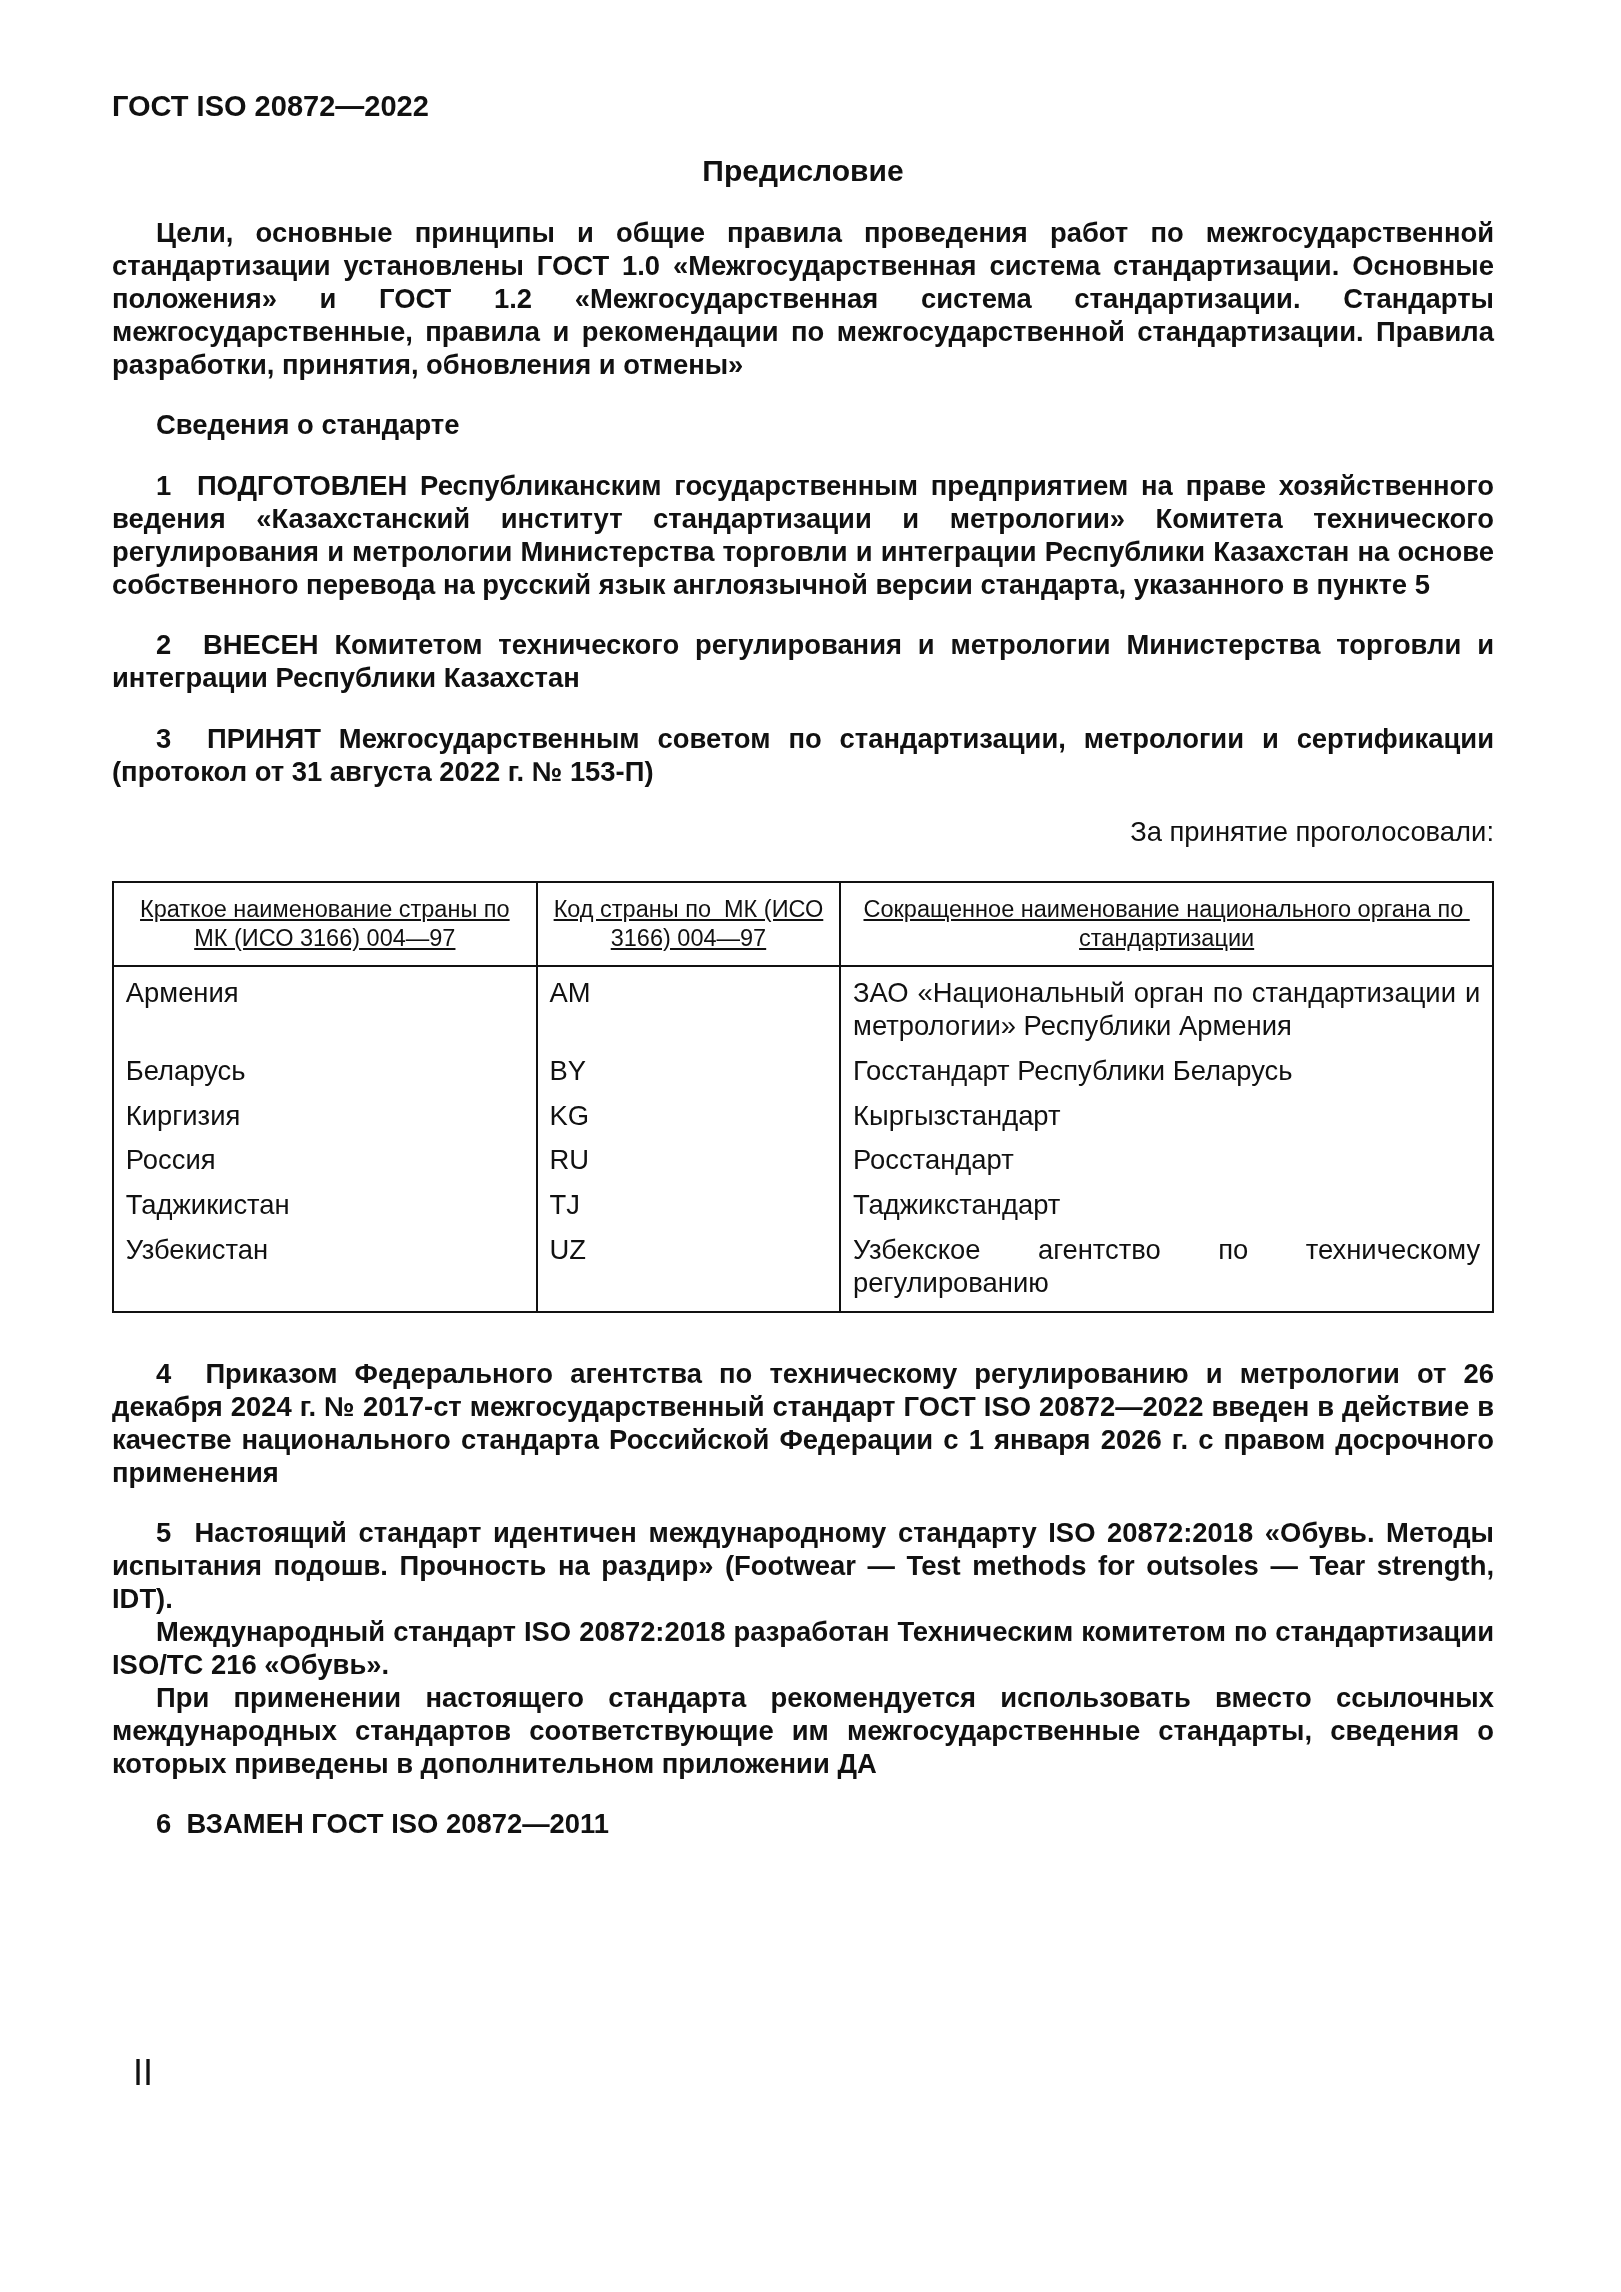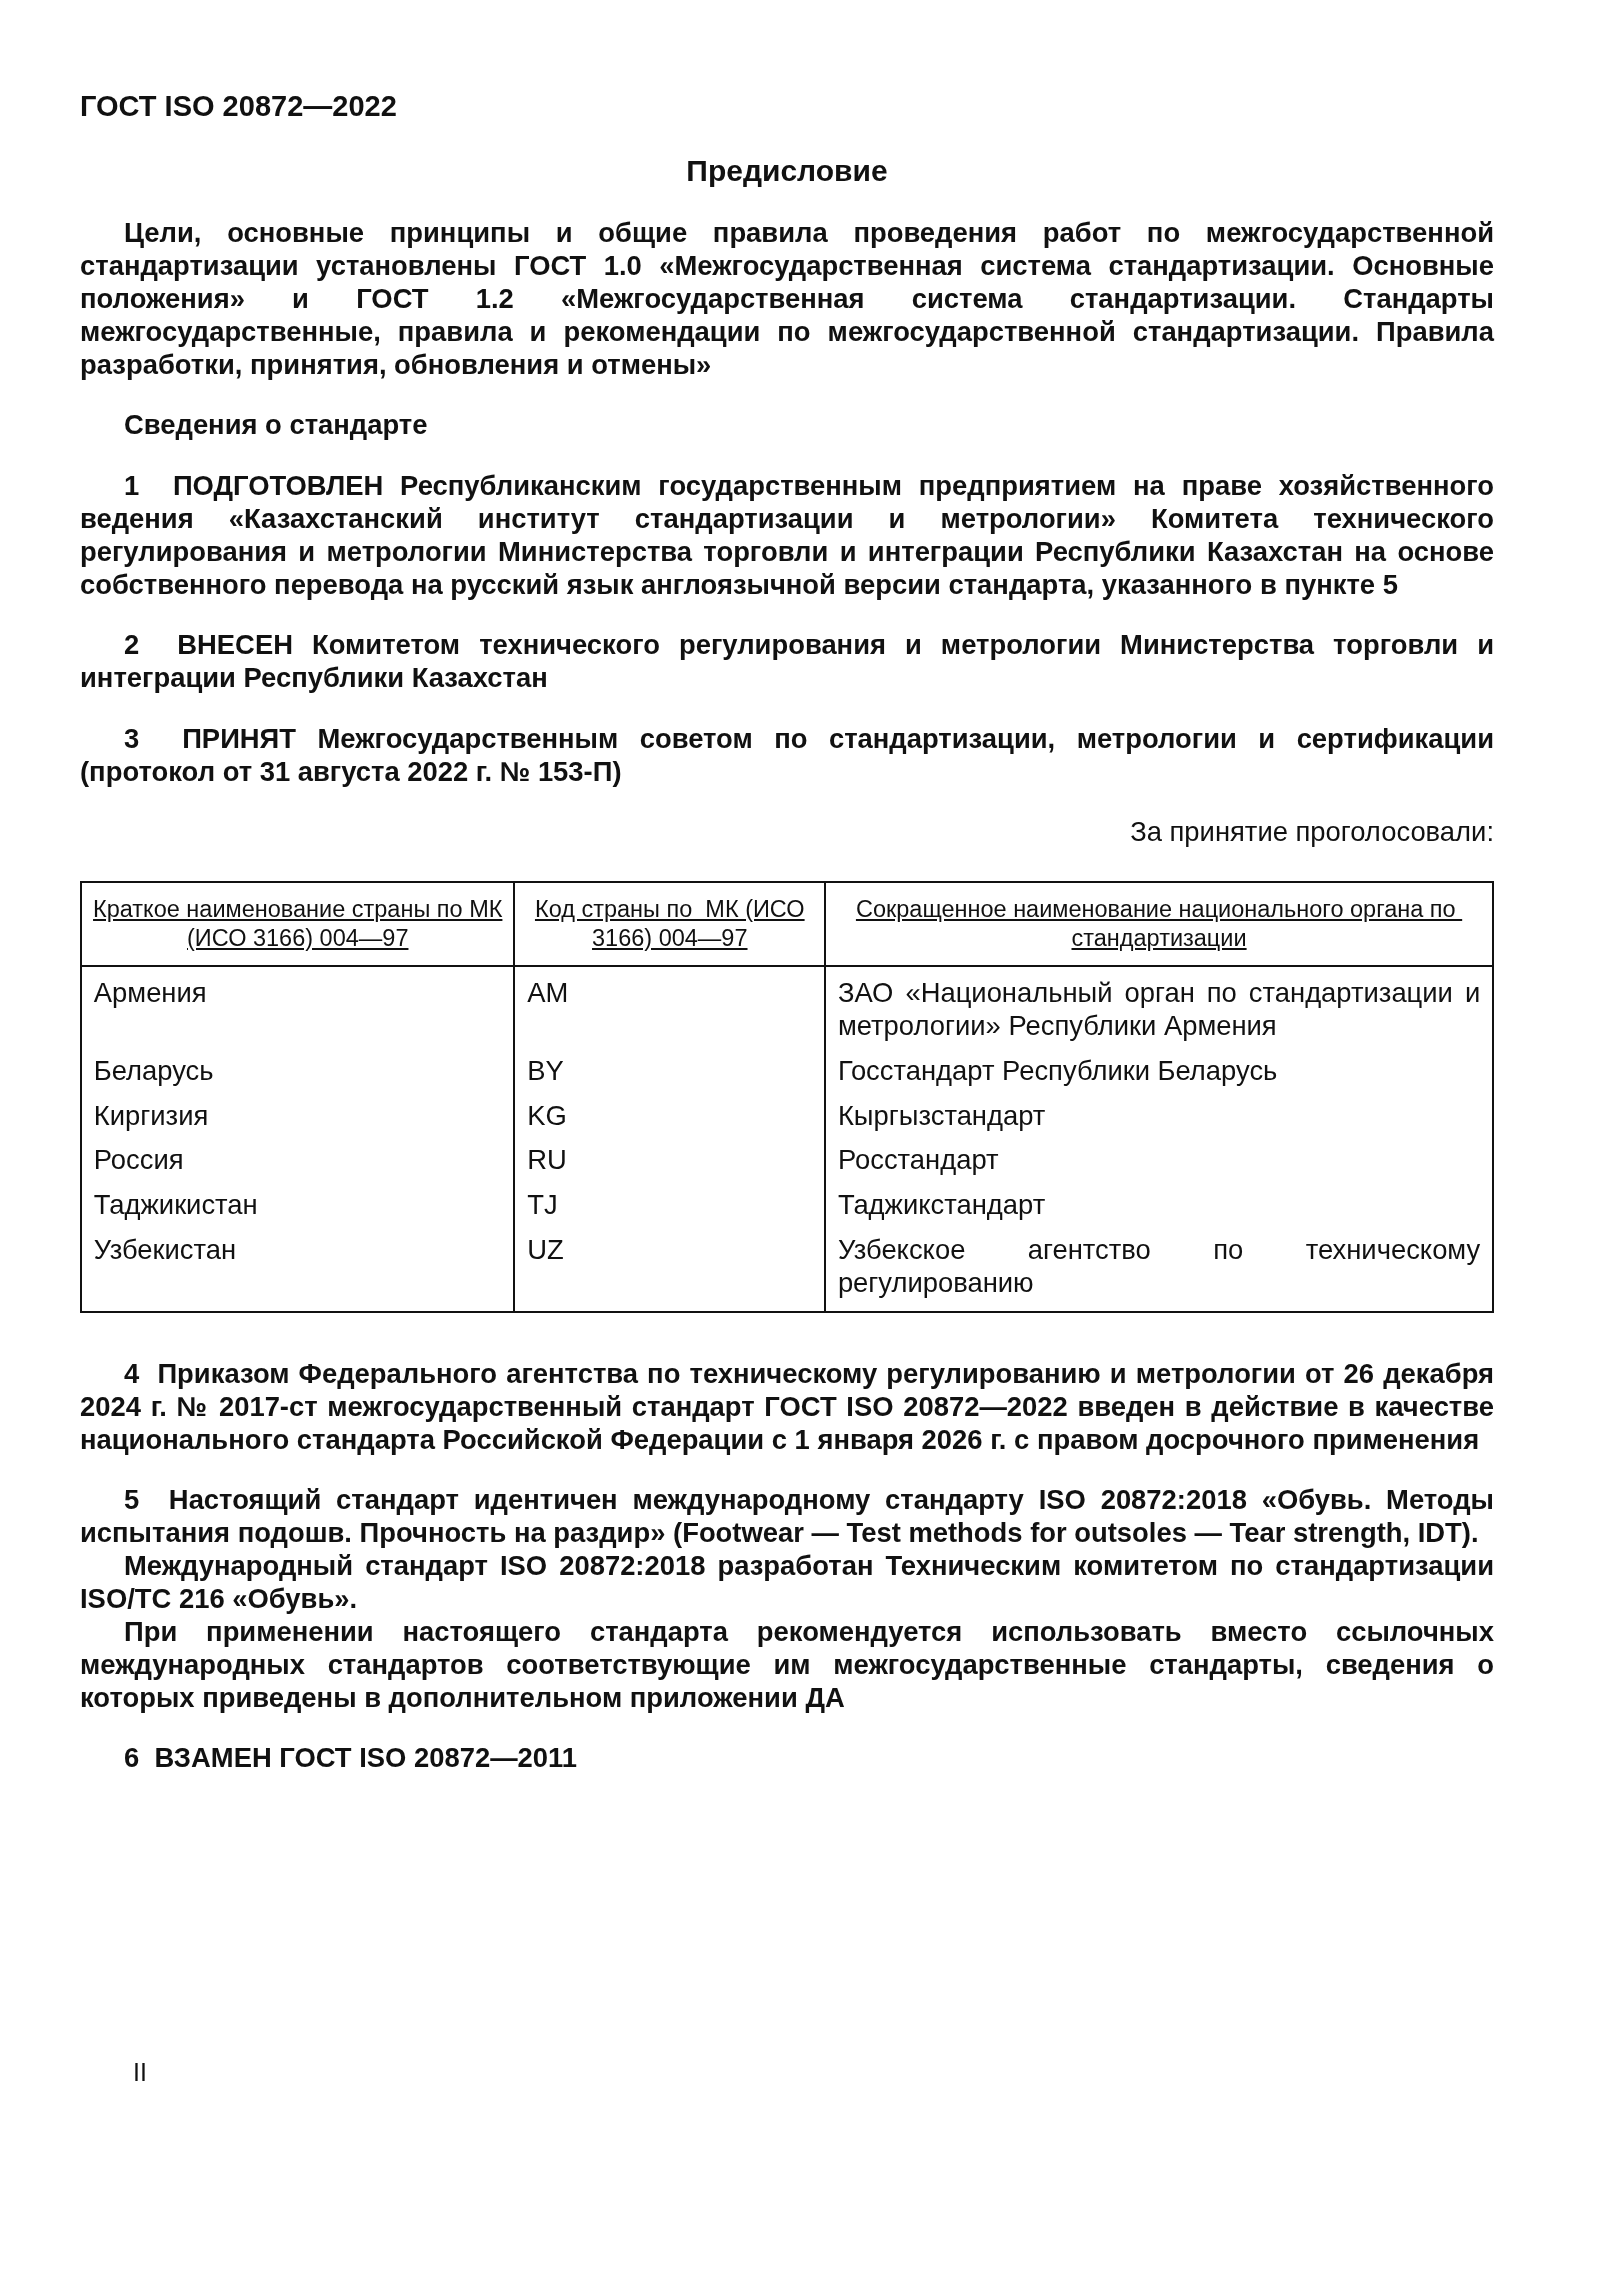--- a/index.html
+++ b/index.html
@@ -8,21 +8,21 @@
     background: #ffffff;
   }
   .page {
     position: relative;
     width: 1621px;
     height: 2293px;
     margin: 0 auto;
     background: #ffffff;
     color: #111111;
     box-sizing: border-box;
-    padding: 90px 127px 0 80px;
+    padding: 90px 127px 0 112px;
     font-family: "Liberation Sans", sans-serif;
     font-size: 27.4px;
     line-height: 33px;
   }
   .doc-code {
     font-weight: bold;
     font-size: 29px;
     margin: 0 0 31px 0;
   }
   .title {
@@ -80,21 +80,21 @@
   table.vote-table tr.last-row td { padding-bottom: 11.8px; }
   td.cell-country { text-align: left; margin-left: 12px; }
   td.cell-code { text-align: left; }
   td.cell-org { text-align: justify; }
   .after-table { margin-top: 44px; }
   .item6 { margin-top: 0; }
   .page-number {
     position: absolute;
     left: 133px;
     top: 2056px;
-    font-size: 25px;
+    font-size: 36px;
   }
 </style>
 </head>
 <body>
 
 <div class="page">
 
   <div class="doc-code">ГОСТ ISO 20872—2022</div>
 
   <div class="title">Предисловие</div>

